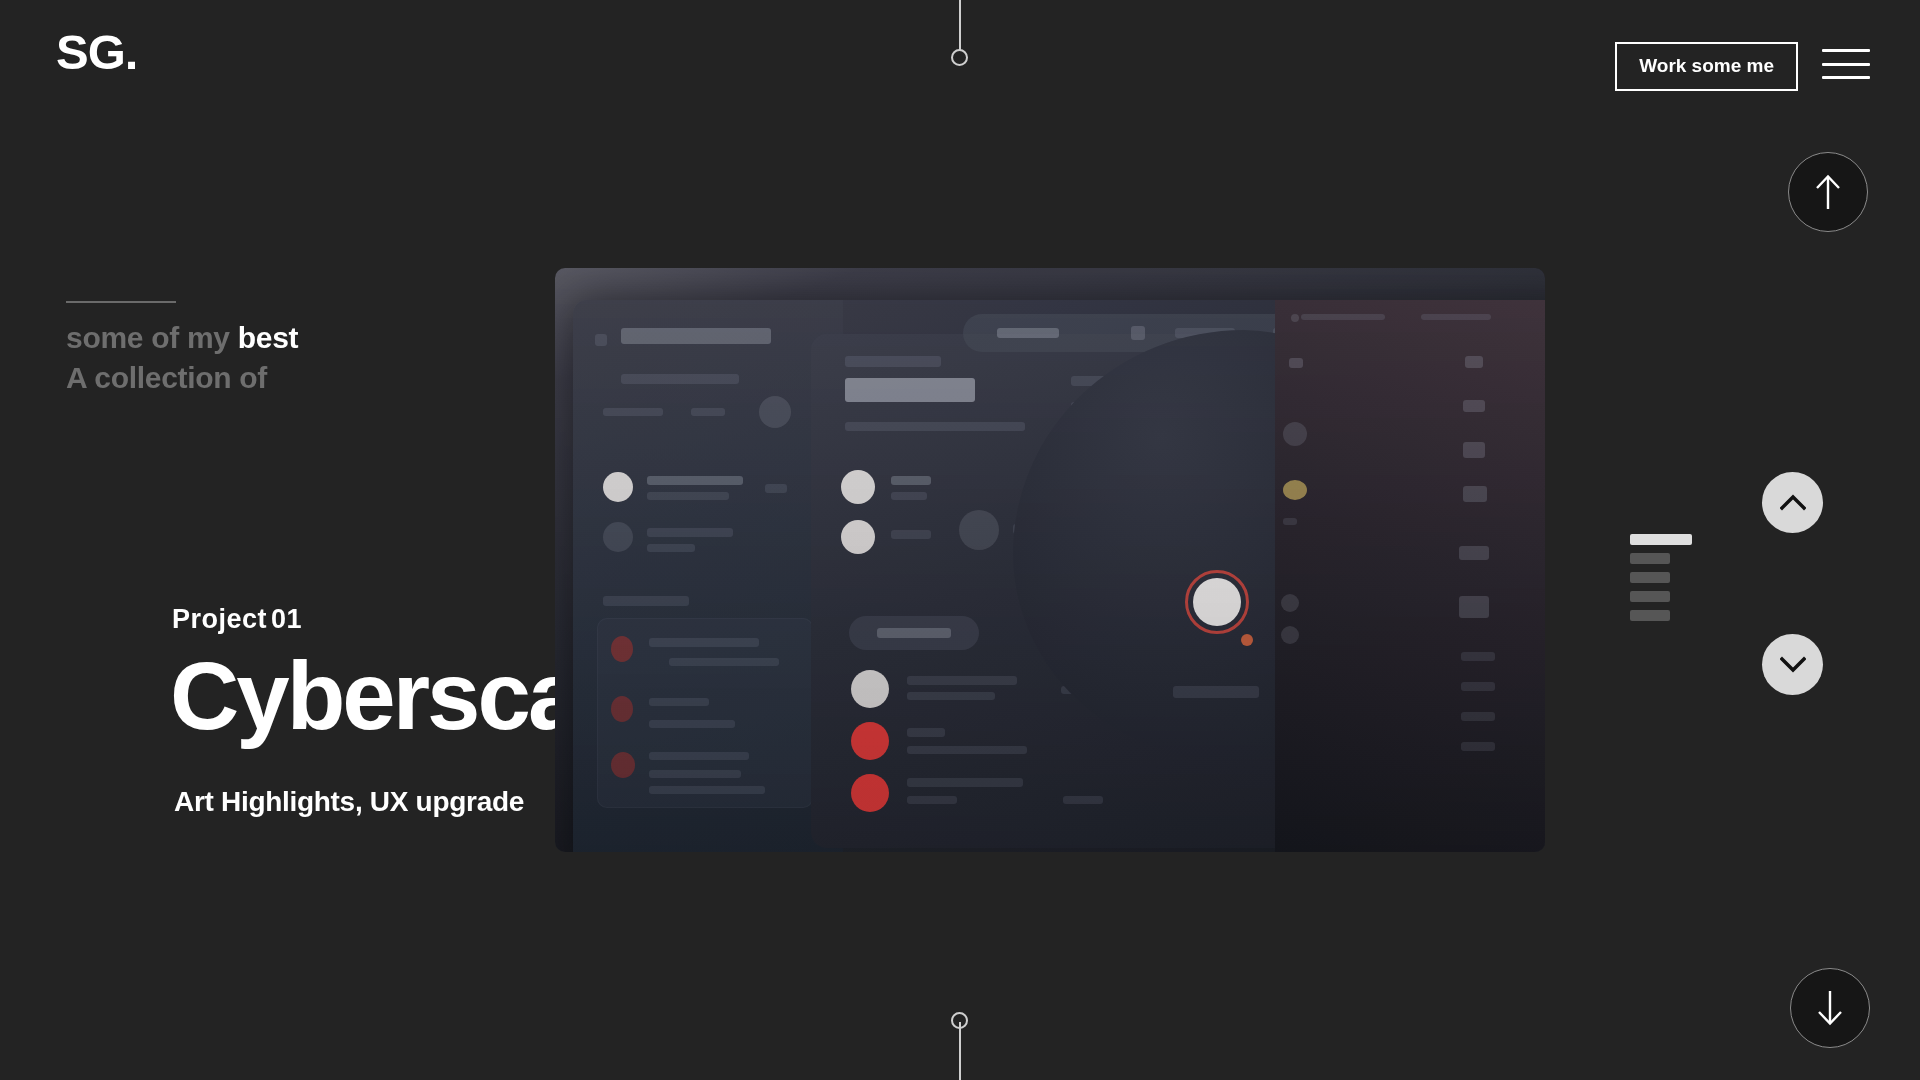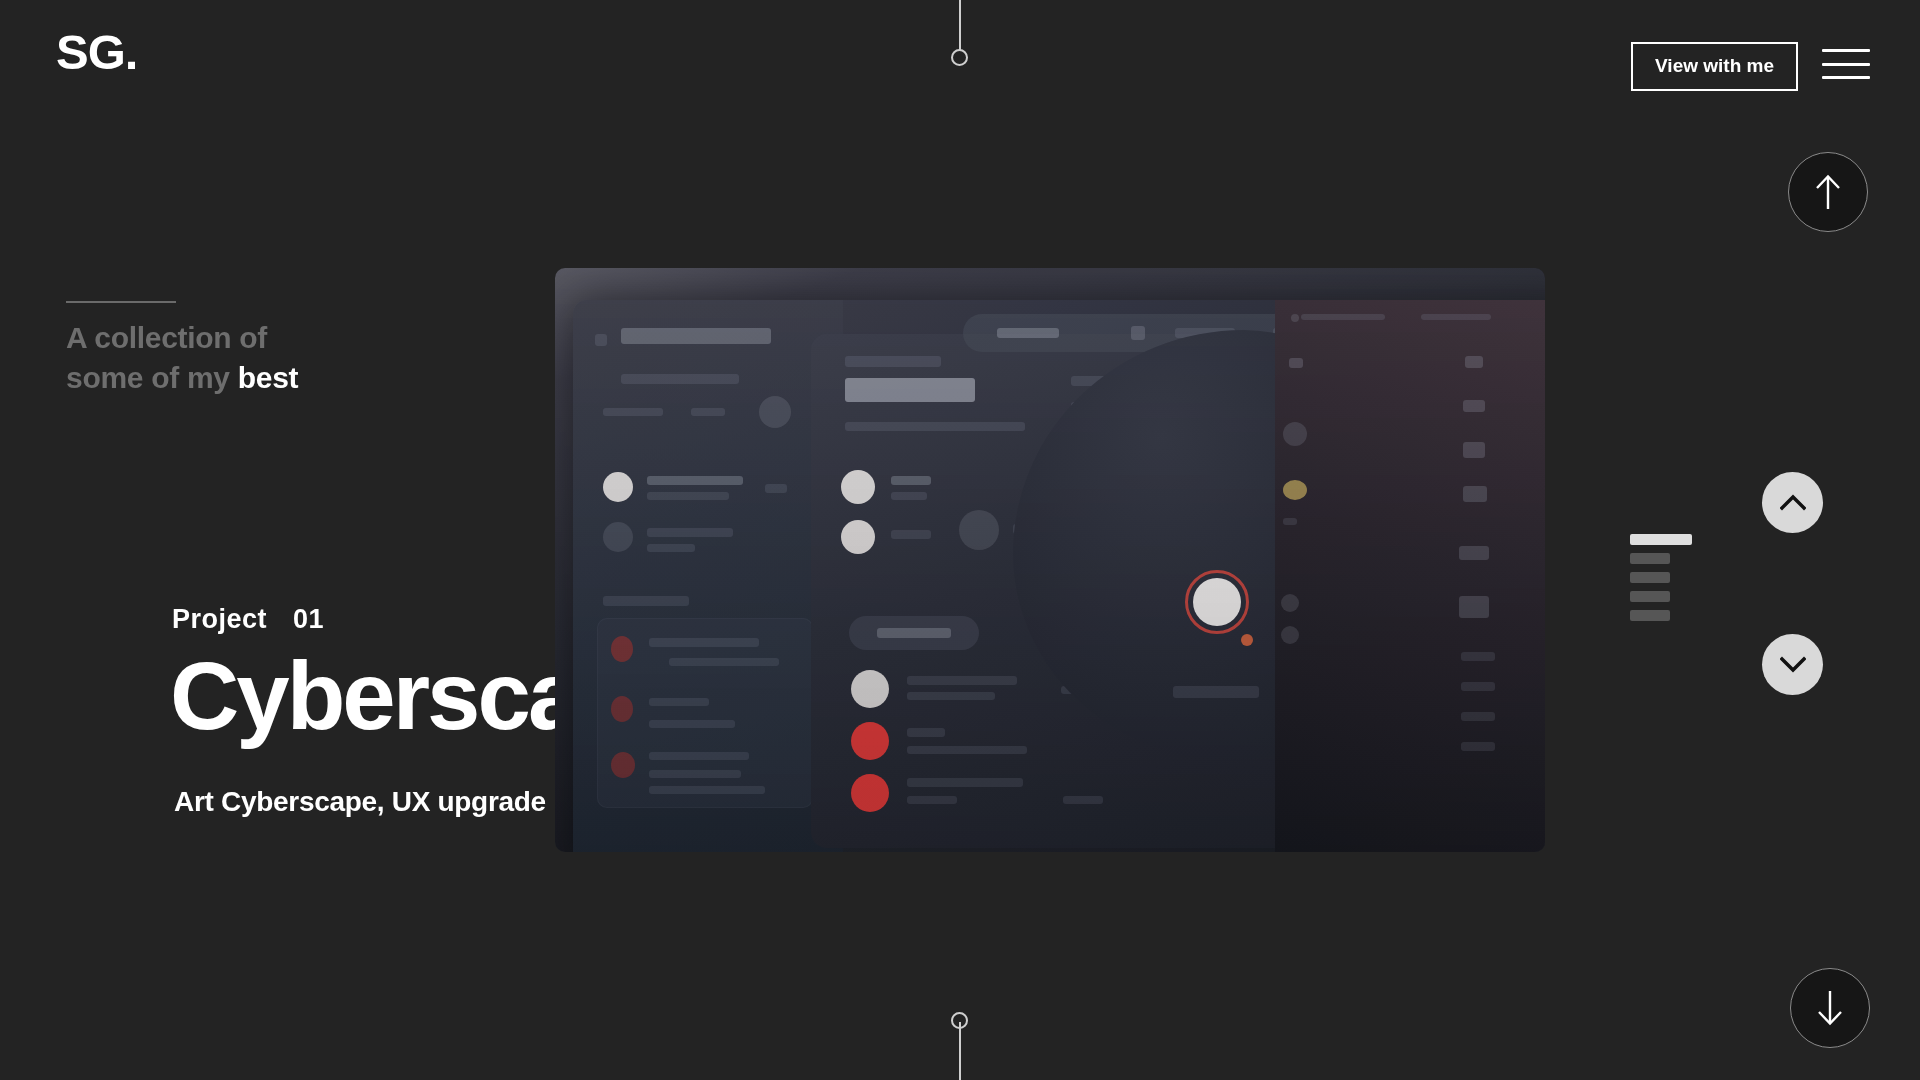--- a/index.html
+++ b/index.html
@@ -61,21 +61,21 @@
     font-size:30px; font-weight:bold; color:#6e6e6e;
     line-height:1.33; letter-spacing:-0.3px;
   }
   .subtitle .accent { color:#ffffff; }
 
   
   .proj-label {
     position:absolute; left:172px; top:604px;
     font-size:27px; font-weight:bold; color:#ffffff; letter-spacing:0.5px;
   }
-  .proj-label .num { margin-left:26px; }
+  .proj-label .num { margin-left:4px; }
   .proj-title {
     position:absolute; left:170px; top:648px;
     font-size:96px; font-weight:bold; color:#ffffff;
     letter-spacing:-3px; line-height:1;
   }
   .proj-sub {
     position:absolute; left:174px; top:786px;
     font-size:28px; font-weight:bold; color:#ffffff; letter-spacing:-0.3px;
   }
 
@@ -201,39 +201,39 @@
 </head>
 <body>
 
 <div class="page">
 
   <div class="marker-top"></div>
   <div class="marker-dot top"></div>
 
   <div class="logo">SG.</div>
 
-  <button class="work-btn">View with me</button>
+  <button class="work-btn">Work some me</button>
 
   <div class="hamburger">
     <span></span>
     <span></span>
     <span></span>
   </div>
 
   <div class="divider"></div>
   <div class="subtitle">
+    <div><span>some of my </span><span class="accent">best</span></div>
     <div>A collection of</div>
-    <div><span>some of my </span><span class="accent">best</span></div>
   </div>
 
   <div class="proj-label">
     <span>Project</span><span class="num">01</span>
   </div>
   <div class="proj-title">Cyberscape</div>
-  <div class="proj-sub">Art Cyberscape, UX upgrade</div>
+  <div class="proj-sub">Art Highlights, UX upgrade</div>
 
   <div class="mockup">
     <div class="mockup-inner">
 
       <div class="mk-app">
 
         <div class="mk-left">
           <div class="txt dim" style="left:22px; top:34px; width:12px; height:12px;"></div>
           <div class="txt" style="left:48px; top:28px; width:150px; height:16px;"></div>
           <div class="txt dim" style="left:48px; top:74px; width:118px; height:10px;"></div>

